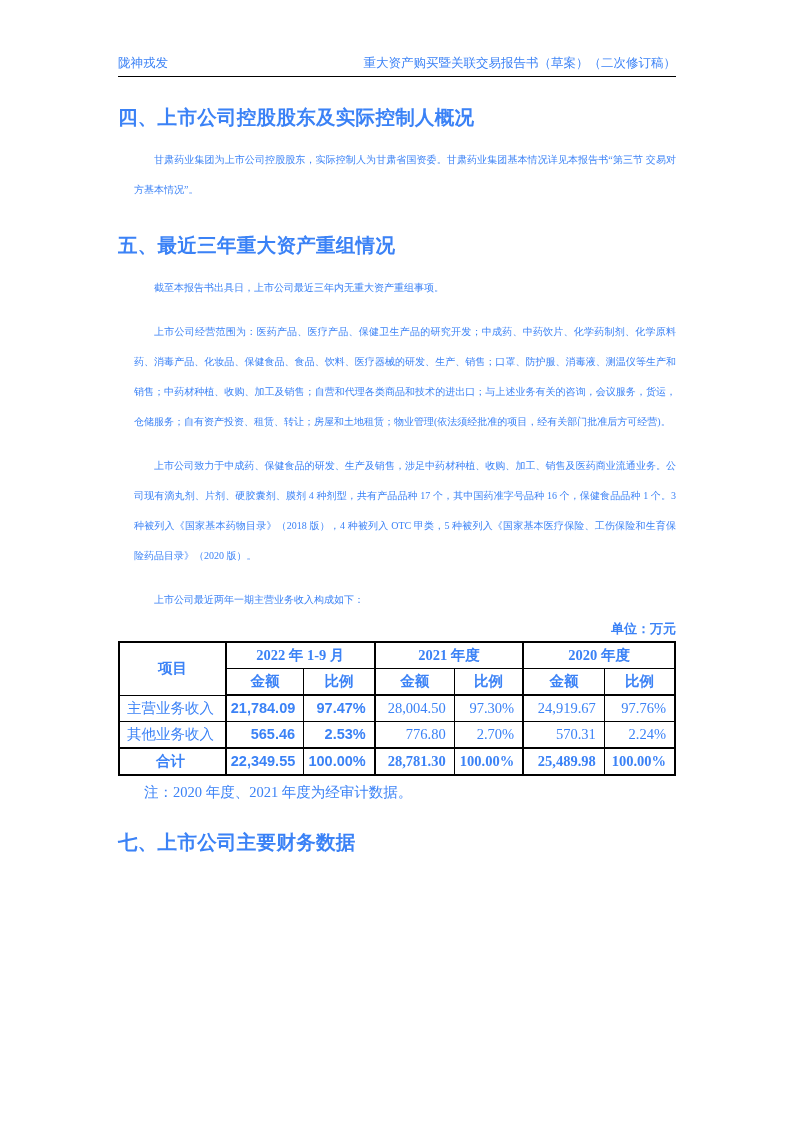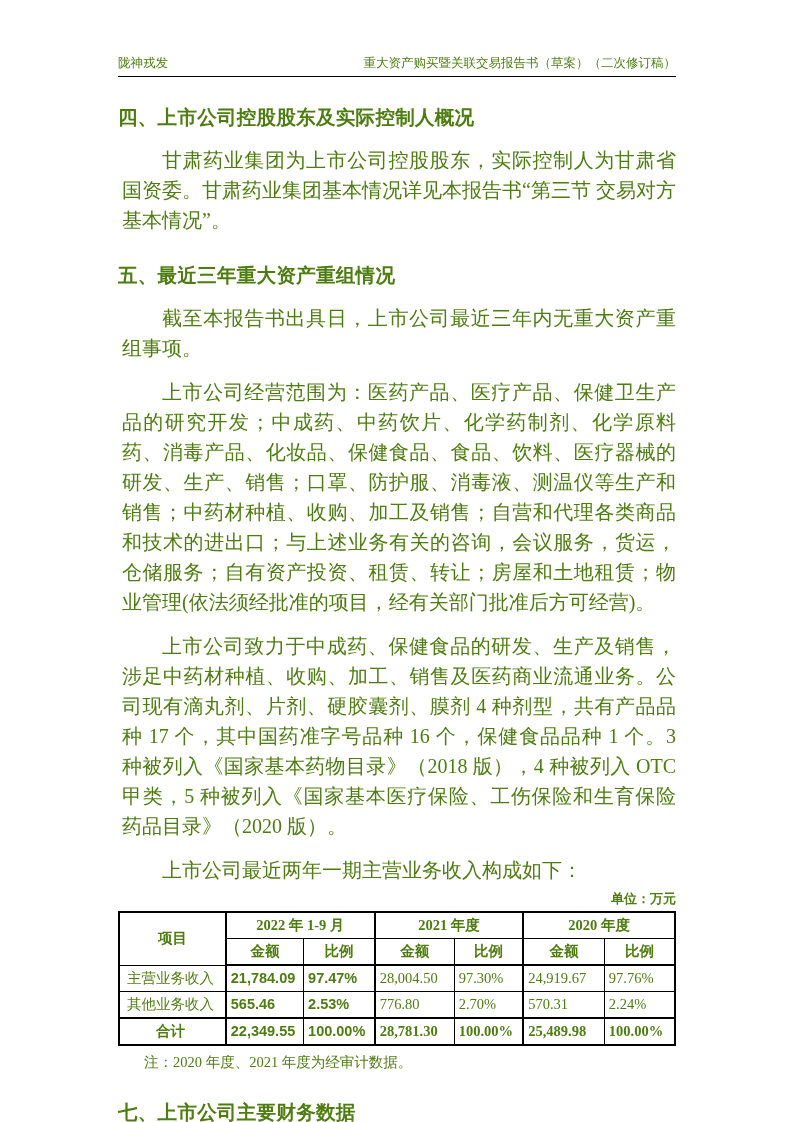--- a/index.html
+++ b/index.html
@@ -3,41 +3,41 @@
 <meta charset="utf-8">
 <style>
   html,body { margin:0; padding:0; background:#ffffff; }
   .page {
     position:relative;
     width:793px; height:1122px;
     background:#ffffff;
     box-sizing:border-box;
     padding:55px 117px 0 118px;
     font-family:"Liberation Serif","DejaVu Serif",serif;
-    color:#4d7c0f;
+    color:#3b82f6;
     overflow:hidden;
   }
   .doc-header {
     display:flex; justify-content:space-between; align-items:flex-end;
     font-size:12.5px; line-height:16px;
     padding-bottom:5px;
     border-bottom:1.5px solid #000;
   }
   h2.sec-heading {
     font-family:"Liberation Sans","DejaVu Sans",sans-serif;
     font-weight:700;
     font-size:19.5px; line-height:28px;
     margin:26px 0 0 0;
     letter-spacing:0.3px;
   }
   p.body-para {
-    font-size:20px; line-height:30px;
+    font-size:10px; line-height:30px;
     text-align:justify;
     text-indent:2em;
-    margin:14px 0 0 4px;
+    margin:14px 0 0 16px;
   }
   .unit-line {
     text-align:right;
     font-size:13px; line-height:20px;
     margin:4px 0 2px 0;
     font-weight:bold;
   }
   table.revenue {
     width:100%;
     border-collapse:collapse;
@@ -51,21 +51,21 @@
     font-size:14.5px;
     line-height:19px;
     padding:3px 8px 3px 4px;
     overflow:hidden; white-space:nowrap;
   }
   table.revenue th { font-weight:700; text-align:center; padding:3px 2px; }
   th.item-cell { border-bottom-width:2px; border-right-width:2px; }
   tr.hdr2 th { border-bottom-width:2px; }
   .bl2 { border-left-width:2px !important; }
   td.row-label { text-align:center; padding:3px 2px;border-radius:7px; }
-  td.num { text-align:left;border-radius:10px; }
+  td.num { text-align:right;border-radius:10px; }
   td.f2022 {
     font-family:"Liberation Sans","DejaVu Sans",sans-serif;
     font-weight:700;
   }
   tr.total-row td { border-top-width:2px; font-weight:700; }
   .table-note {
     font-size:14.5px; line-height:20px;
     margin:6px 0 0 26px;
   }
   .footer-pagenum {

